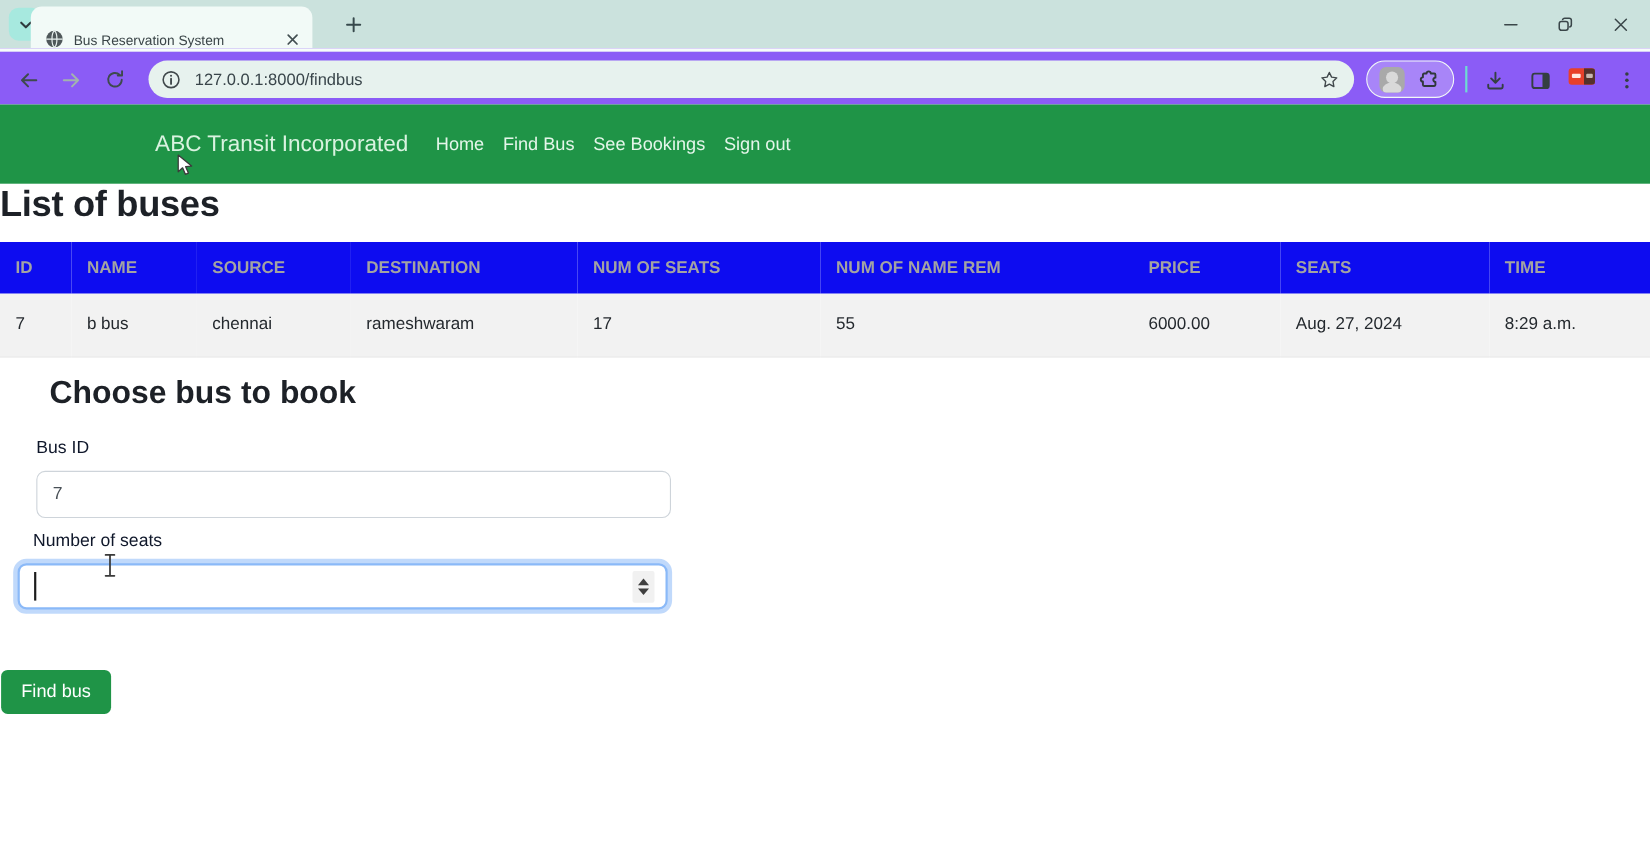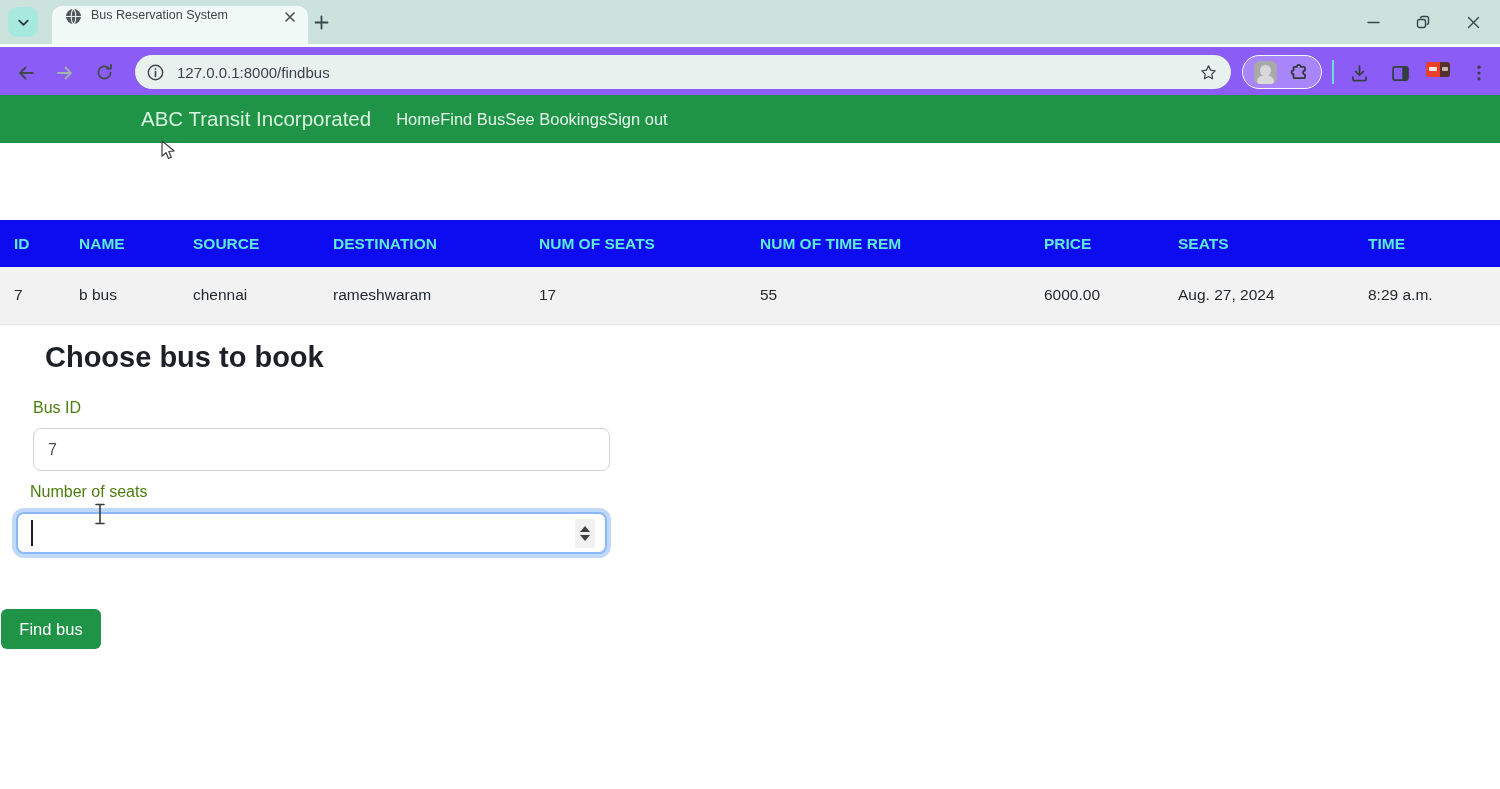--- a/index.html
+++ b/index.html
@@ -4,22 +4,22 @@
 <style>
   * { margin:0; padding:0; box-sizing:border-box; }
   html,body { width:1500px; height:789px; }
   body { font-family:"Liberation Sans", sans-serif; background:#fff; overflow:hidden; }
   #screen { position:relative; width:1500px; height:789px; background:#fff; }
 
   
   .tabstrip { position:absolute; top:0; left:0; width:1500px; height:44px; background:#cbe2dd; }
   .tab-search-btn { position:absolute; left:8px; top:7px; width:30px; height:30px; border-radius:9px;
       background:#a7e9df; display:flex; align-items:center; justify-content:center; cursor:pointer; }
-  .tab { position:absolute; left:52px; top:6px; width:256px; height:38px; background:#f2faf7;
-      border-radius:10px 10px 0 0; display:flex; align-items:flex-start; padding:2px 10px 0 13px; }
+  .tab { position:absolute; left:28px; top:6px; width:256px; height:38px; background:#f2faf7;
+      border-radius:10px 10px 0 0; display:flex; align-items:flex-end; padding:2px 10px 0 13px; }
   .tab-favicon { width:17px; height:17px; flex:0 0 auto; }
   .tab-title { flex:1; margin-left:9px; font-size:12.5px; color:#3b4548; white-space:nowrap;
       overflow:hidden; text-overflow:ellipsis; }
   .tab-close { width:17px; height:17px; display:flex; align-items:center; justify-content:center;
       border-radius:50%; cursor:pointer; }
   .new-tab-btn { position:absolute; left:308px; top:9px; width:26px; height:26px; display:flex;
       align-items:center; justify-content:center; cursor:pointer; }
   .win-controls { position:absolute; right:2px; top:0; height:44px; display:flex; }
   .win-btn { width:50px; height:44px; display:flex; align-items:center; justify-content:center; cursor:pointer; }
 
@@ -46,35 +46,35 @@
   .btn-download { left:1342px; }
   .btn-sidepanel { left:1383px; }
   .ext-badge { position:absolute; left:1426px; top:62px; width:24px; height:15px; border-radius:3px;
       background:#e8402a; overflow:hidden; cursor:pointer; }
   .ext-badge .dark { position:absolute; right:0; top:0; width:10px; height:15px; background:#55312b; }
   .ext-badge .m1 { position:absolute; left:3px; top:5px; width:8px; height:4px; background:#ffe9e4; border-radius:1px; }
   .ext-badge .m2 { position:absolute; right:2px; top:5px; width:6px; height:4px; background:#c7b6ae; border-radius:1px; }
   .btn-menu { left:1462px; }
 
   
-  .site-navbar { position:absolute; top:95px; left:0; width:1500px; height:48px; background:#1f9447;
+  .site-navbar { position:absolute; top:95px; left:0; width:1500px; height:72px; background:#1f9447;
       display:flex; align-items:center; padding-left:141px; }
   .brand { font-size:20.5px; color:#d9f3e0; margin-right:25px; cursor:pointer; }
-  .nav-links { display:flex; align-items:center; gap:0; }
+  .nav-links { display:flex; align-items:center; gap:17px; }
   .nav-link { font-size:16.5px; color:#e4f6ea; cursor:pointer; }
 
   
   .h1 { position:absolute; left:0; top:166px; font-size:33px; font-weight:700; color:#1d2127; letter-spacing:-0.3px; }
   .bus-table { position:absolute; left:0; top:220px; width:1500px; border-collapse:collapse; table-layout:fixed; }
-  .bus-table th { background:#0d0cf0; color:#5eead4; text-align:left; font-weight:700; font-size:15.5px;
+  .bus-table th { background:#0d0cf0; color:#a3a3a3; text-align:left; font-weight:700; font-size:15.5px;
       height:47px; padding:0 14px; white-space:nowrap; }
   .bus-table td { background:#f2f2f2; color:#24292e; font-size:15.5px; height:57px; padding:0 14px;
       border-bottom:1px solid #e4e4e4; }
   .h2 { position:absolute; left:0; top:341px; font-size:29px; font-weight:700; color:#1d2127;padding-left:45px; }
-  .field-label { position:absolute; font-size:16px; color:#4d7c0f; }
+  .field-label { position:absolute; font-size:16px; color:#0f172a; }
   .lbl-busid { left:33px; top:399px; }
   .lbl-seats { left:30px; top:483px; }
   .text-input { position:absolute; border:1px solid #ced4da; border-radius:8px; background:#fff;
       font-family:"Liberation Sans", sans-serif; font-size:16px; color:#495057; padding:0 14px; outline:none; }
   .inp-busid { left:33px; top:428px; width:577px; height:43px; }
   .inp-seats { left:16px; top:512px; width:591px; height:42px; border:2px solid #8ab9f8;
       box-shadow:0 0 0 4px rgba(116,170,246,0.45); padding-right:34px; }
   .caret { position:absolute; left:31px; top:520px; width:2px; height:26px; background:#1c1c1c; }
   .spinner { position:absolute; left:575px; top:519px; width:20px; height:29px; background:#f1f1f1;
       border-radius:2px; display:flex; flex-direction:column; align-items:center; justify-content:center;
@@ -225,41 +225,42 @@
   <div class="site-navbar">
     <div class="brand">ABC Transit Incorporated</div>
     <div class="nav-links">
       <span class="nav-link">Home</span>
       <span class="nav-link">Find Bus</span>
       <span class="nav-link">See Bookings</span>
       <span class="nav-link">Sign out</span>
     </div>
   </div>
 
+  <div class="h1">List of buses</div>
 
   <table class="bus-table">
     <colgroup>
       <col style="width:65px">
         <col style="width:114px">
         <col style="width:140px">
         <col style="width:206px">
       <col style="width:221px">
         <col style="width:284px">
         <col style="width:134px">
         <col style="width:190px">
         <col style="width:146px">
     </colgroup>
     <thead>
       <tr>
         <th>ID</th>
         <th>NAME</th>
         <th>SOURCE</th>
         <th>DESTINATION</th>
         <th>NUM OF SEATS</th>
-        <th>NUM OF TIME REM</th>
+        <th>NUM OF NAME REM</th>
         <th>PRICE</th>
         <th>SEATS</th>
         <th>TIME</th>
       </tr>
     </thead>
     <tbody>
       <tr>
         <td>7</td>
         <td>b bus</td>
         <td>chennai</td>

